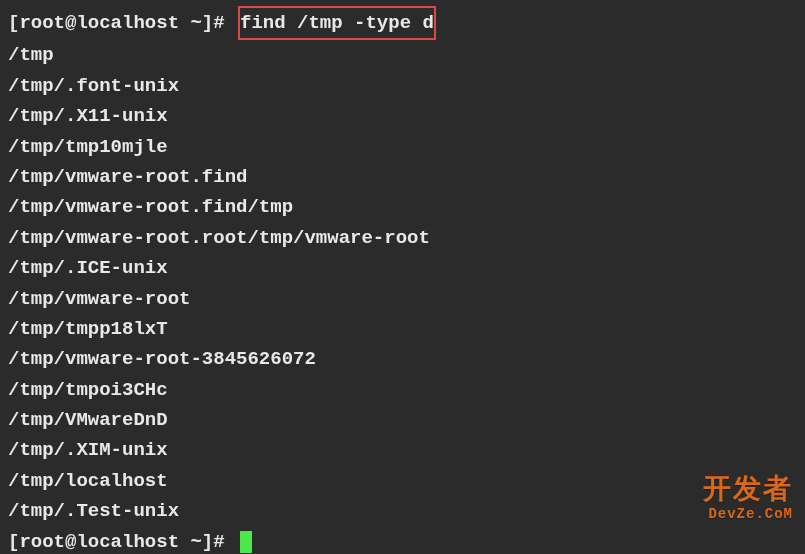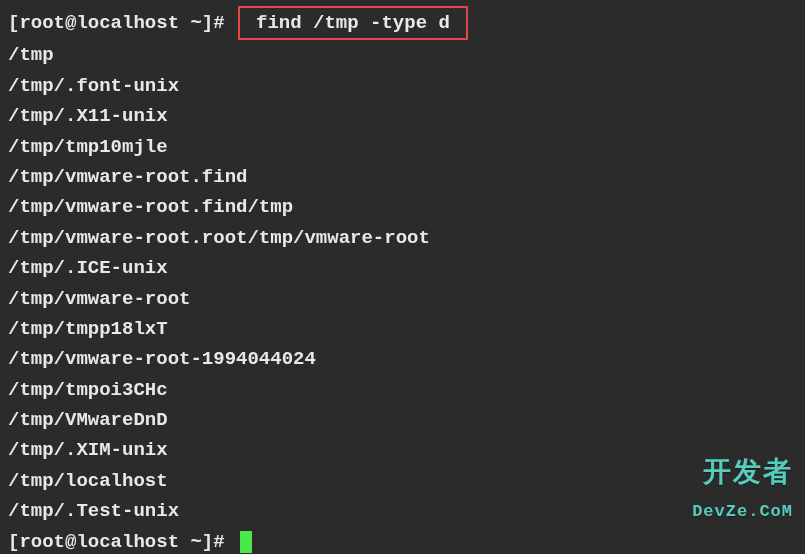--- a/index.html
+++ b/index.html
@@ -23,53 +23,52 @@
     .terminal-line {
       white-space: nowrap;
     }
     .prompt-part {
       display: inline;
       text-align: right;
     }
     .highlight-box {
       border: 2px solid #e04848;
       display: inline-block;
-      padding: 0 16px;
+      padding: 0 0;
       margin-left: 2px;
     }
     .cursor {
       display: inline-block;
       width: 12px;
       height: 22px;
       background-color: #4ae84a;
       vertical-align: text-bottom;
       margin-left: 4px;
     }
     .watermark {
       position: absolute;
       right: 12px;
       bottom: 32px;
-      color: #5eead4;
+      color: #f97316;
       opacity: 0.85;
       letter-spacing: 2px;
       font-size: 26px;
       font-weight: bold;
       text-align: right;
       line-height: 1.1;
       text-shadow: 0 1px 1px rgba(0,0,0,0.4);
     }
     .watermark-top {
       font-size: 28px;
       display: block;
     }
     .watermark-bottom {
-      font-size: 17px;
+      font-size: 14px;
       letter-spacing: 1px;
       display: block;
-      margin-top: 14px;
     }
   </style>
 </head>
 <body>
 
 <div class="terminal-line">
   <span class="prompt-part">[root@localhost ~]#</span>
   <span class="highlight-box">
     <span>find /tmp -type d</span>
   </span>
@@ -78,21 +77,21 @@
 <div class="terminal-line">/tmp</div>
 <div class="terminal-line">/tmp/.font-unix</div>
 <div class="terminal-line">/tmp/.X11-unix</div>
 <div class="terminal-line">/tmp/tmp10mjle</div>
 <div class="terminal-line">/tmp/vmware-root.find</div>
 <div class="terminal-line">/tmp/vmware-root.find/tmp</div>
 <div class="terminal-line">/tmp/vmware-root.root/tmp/vmware-root</div>
 <div class="terminal-line">/tmp/.ICE-unix</div>
 <div class="terminal-line">/tmp/vmware-root</div>
 <div class="terminal-line">/tmp/tmpp18lxT</div>
-<div class="terminal-line">/tmp/vmware-root-1994044024</div>
+<div class="terminal-line">/tmp/vmware-root-3845626072</div>
 <div class="terminal-line">/tmp/tmpoi3CHc</div>
 <div class="terminal-line">/tmp/VMwareDnD</div>
 <div class="terminal-line">/tmp/.XIM-unix</div>
 <div class="terminal-line">/tmp/localhost</div>
 <div class="terminal-line">/tmp/.Test-unix</div>
 
 <div class="terminal-line">
   <span class="prompt-part">[root@localhost ~]#</span>
   <span class="cursor"></span>
 </div>

